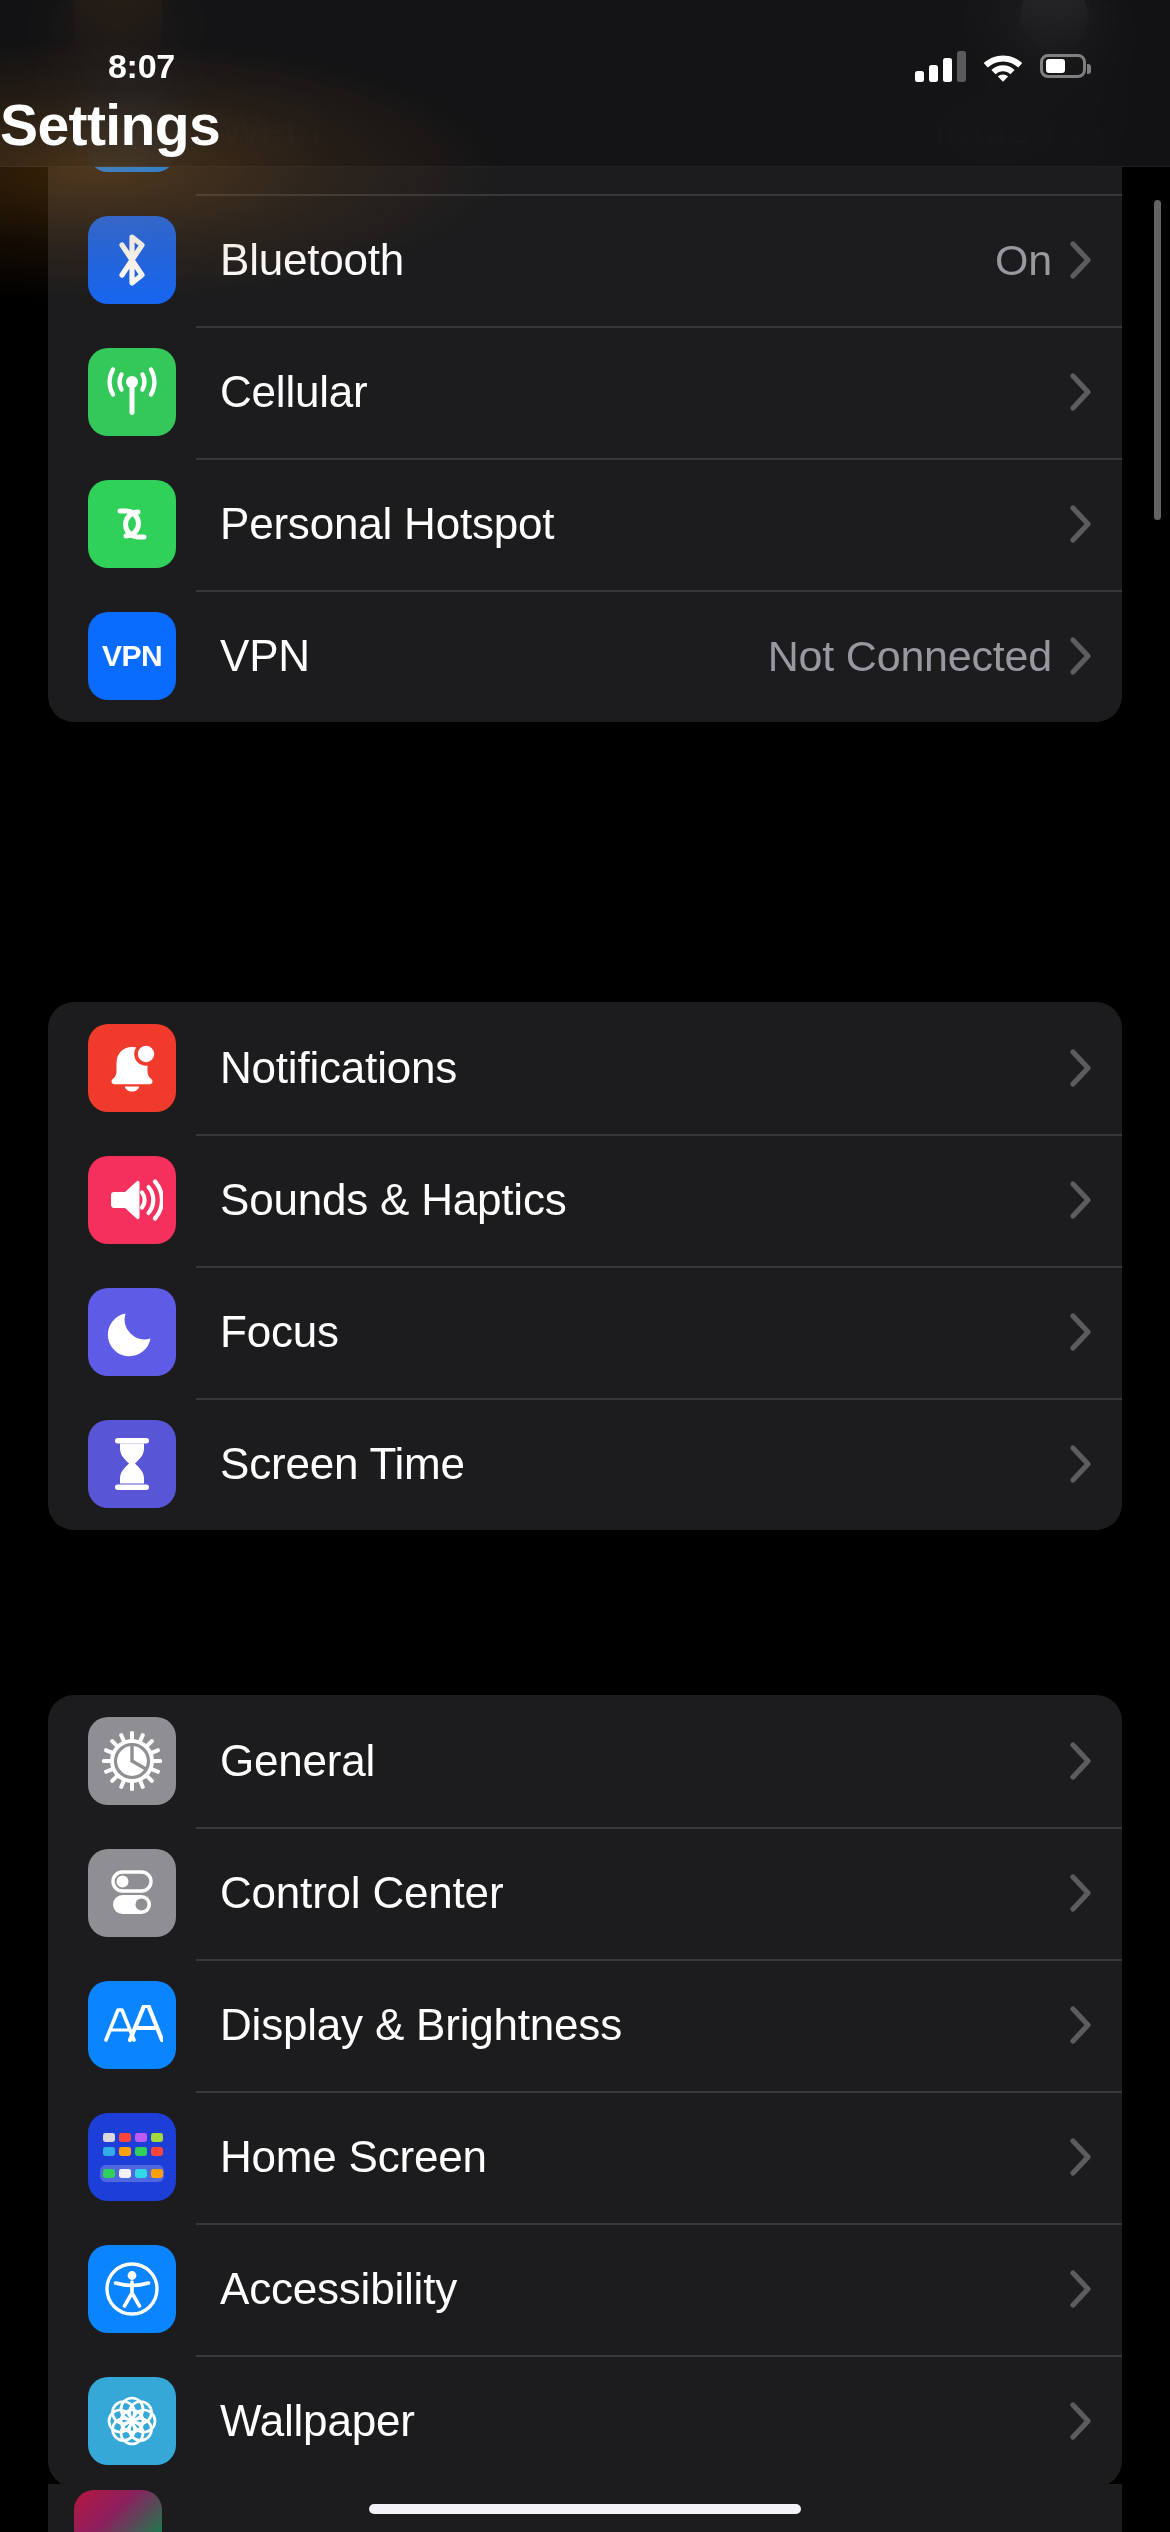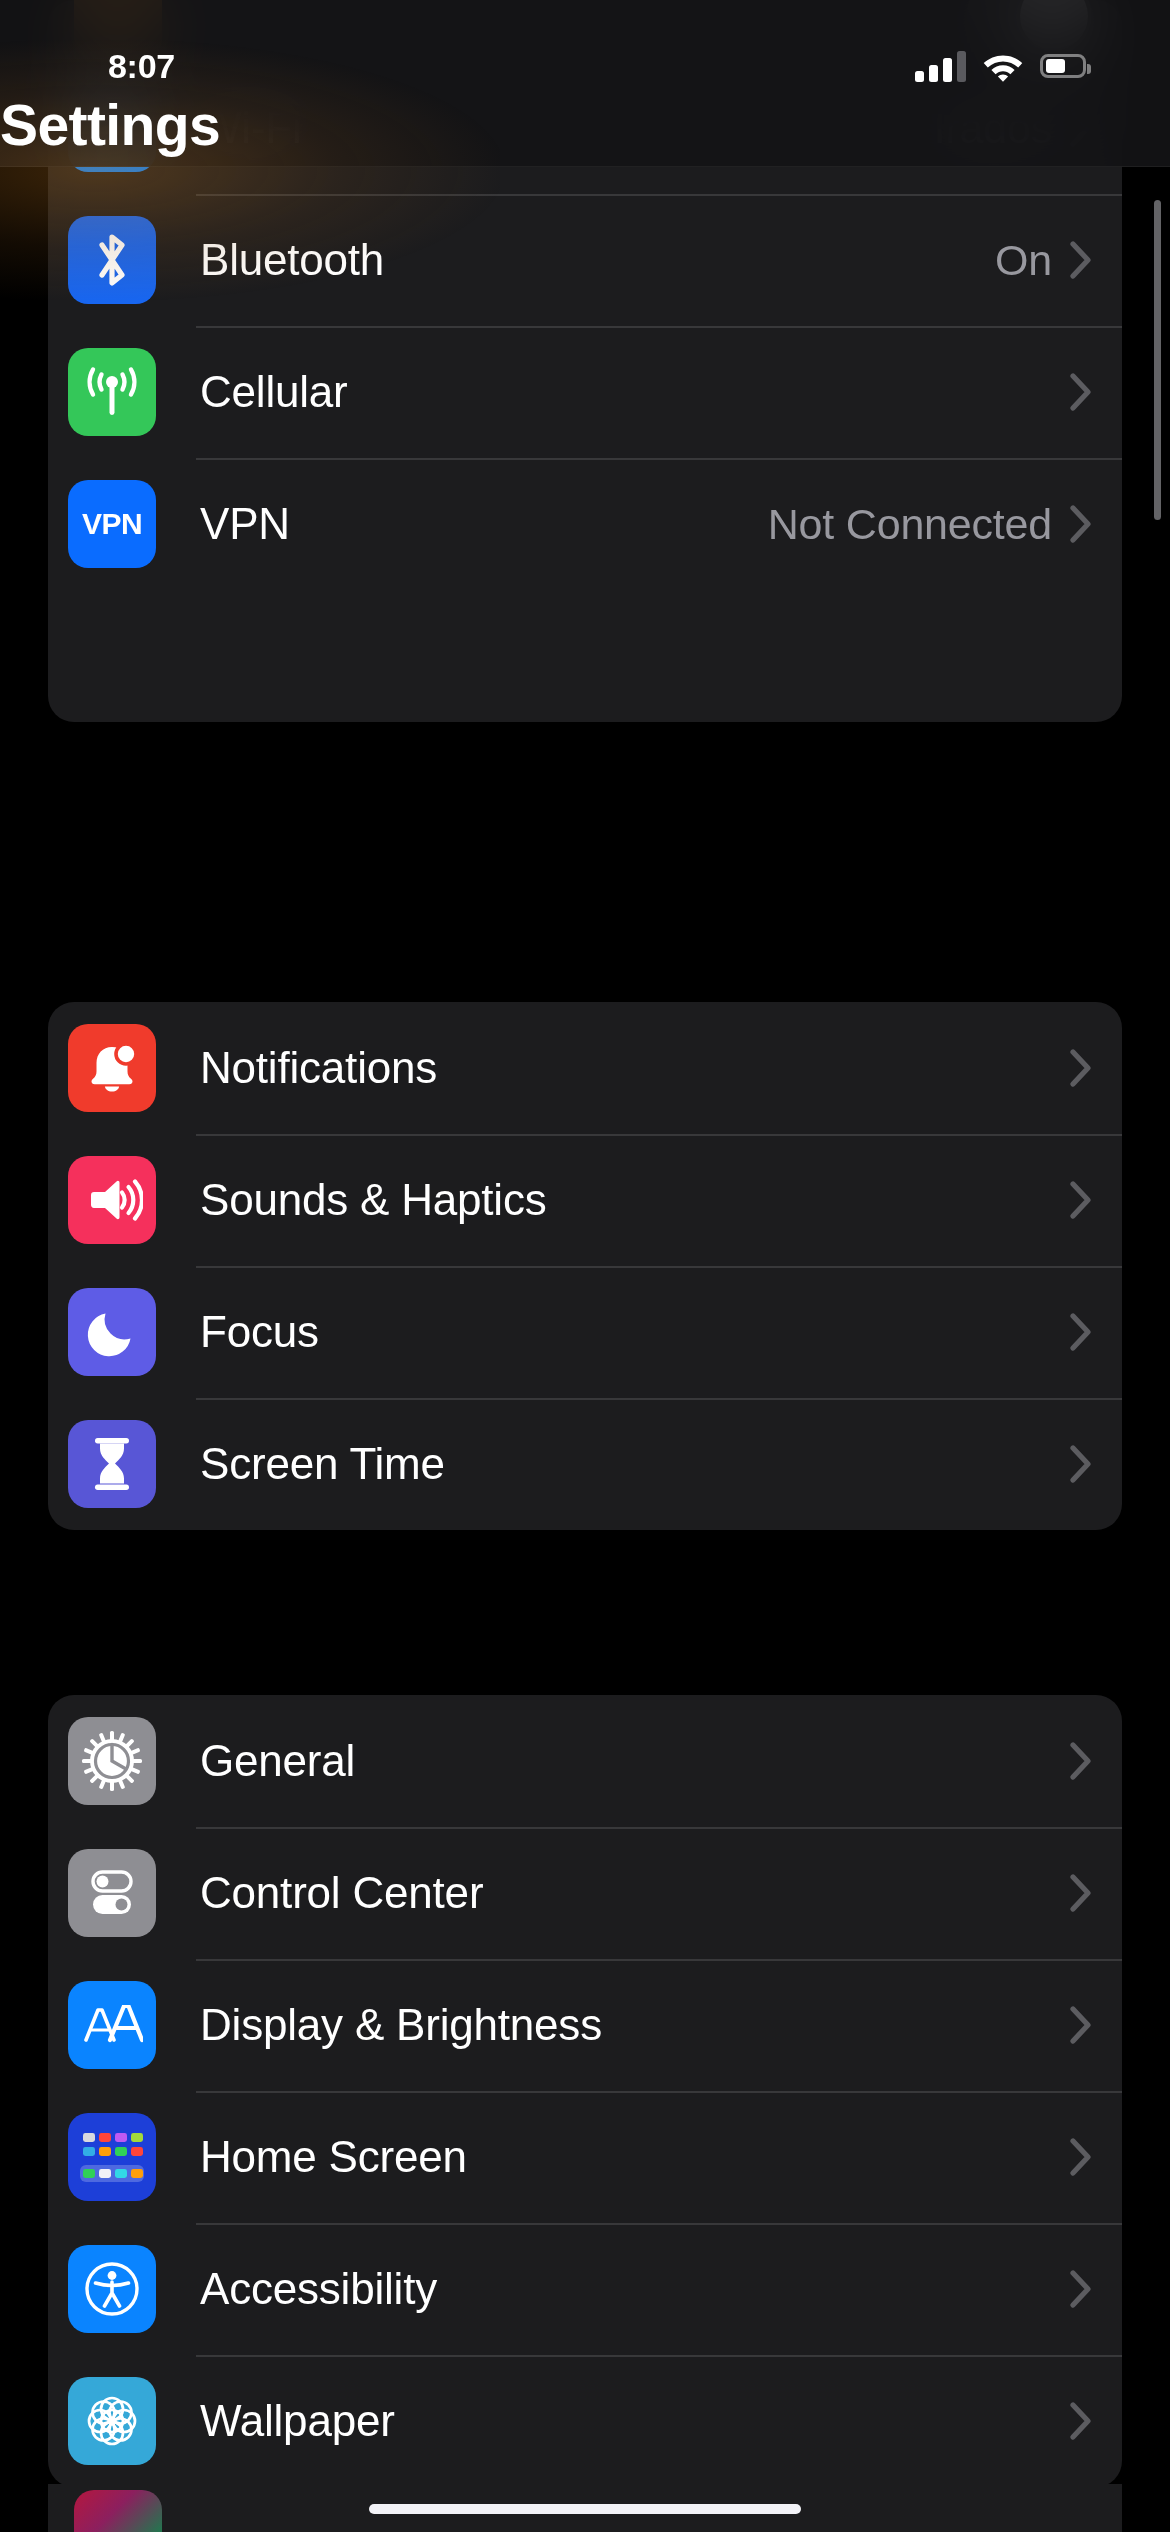--- a/index.html
+++ b/index.html
@@ -8,21 +8,21 @@
 
   #screen { position:relative; width:1170px; height:2532px; background:#000; overflow:hidden; }
 
   
   #scroll { position:absolute; top:0; left:0; width:1170px; height:2532px; }
 
   .group {
     position:absolute; left:48px; width:1074px;
     background:#1c1c1e; border-radius:26px; overflow:hidden;
   }
-  .row { position:relative; display:flex; align-items:center; height:132px; padding-left:20px; }
+  .row { position:relative; display:flex; align-items:center; height:132px; padding-left:40px; }
   .row + .row .sep { position:absolute; left:148px; right:0; top:0; height:2px; background:#38383a; }
 
   .icn { width:88px; height:88px; border-radius:20px; flex:0 0 88px;
          display:flex; align-items:center; justify-content:center; position:relative; }
   .icn svg { display:block; }
 
   .label { margin-left:44px; font-size:44px; color:#fff; letter-spacing:-0.2px; white-space:nowrap;text-align:center; }
   .right { margin-left:auto; display:flex; align-items:center; padding-right:30px; }
   .val { font-size:43px; color:#98989f; letter-spacing:-0.2px; white-space:nowrap; }
   .chev { margin-left:18px; width:22px; height:38px; flex:0 0 22px; }
@@ -130,20 +130,38 @@
             <svg width="64" height="54" viewBox="0 0 64 54">
       <circle cx="32" cy="17" r="6" fill="#fff"></circle>
       <rect x="29.5" y="19" width="5" height="31" rx="2.4" fill="#fff"></rect>
       <path d="M21.5 9.5a16 16 0 0 0 0 15" stroke="#fff" fill="none" stroke-linecap="round" stroke-width="4.4"></path>
       <path d="M42.5 9.5a16 16 0 0 1 0 15" stroke="#fff" fill="none" stroke-linecap="round" stroke-width="4.4"></path>
       <path d="M13 4.5a25 25 0 0 0 0 25" stroke="#fff" fill="none" stroke-linecap="round" stroke-width="4.4"></path>
       <path d="M51 4.5a25 25 0 0 1 0 25" stroke="#fff" fill="none" stroke-linecap="round" stroke-width="4.4"></path>
             </svg>
           </div>
       <div class="label">Cellular</div>
+      <div class="right">
+
+        <div class="chev">
+              <svg width="22" height="38" viewBox="0 0 22 38">
+  <path d="M3 3 L18 19 L3 35" stroke="#5c5c60" stroke-width="5.2" fill="none" stroke-linecap="round" stroke-linejoin="round"></path>
+              </svg>
+            </div>
+      </div>
+    </div>
+    <div class="row">
+      <div class="sep"></div>
+      <div class="icn" style="background:#30d158;">
+            <svg width="60" height="50" viewBox="0 0 60 50">
+      <path d="M36 13 A12.5 12.5 0 1 0 36 38 L42 38" stroke="#fff" fill="none" stroke-linecap="round" stroke-width="5"></path>
+      <path d="M24 37 A12.5 12.5 0 1 0 24 12 L18 12" stroke="#fff" fill="none" stroke-linecap="round" stroke-width="5"></path>
+            </svg>
+          </div>
+      <div class="label">Personal Hotspot</div>
       <div class="right">
 
         <div class="chev">
               <svg width="22" height="38" viewBox="0 0 22 38">
   <path d="M3 3 L18 19 L3 35" stroke="#5c5c60" stroke-width="5.2" fill="none" stroke-linecap="round" stroke-linejoin="round"></path>
               </svg>
             </div>
       </div>
     </div>
     <div class="row">

